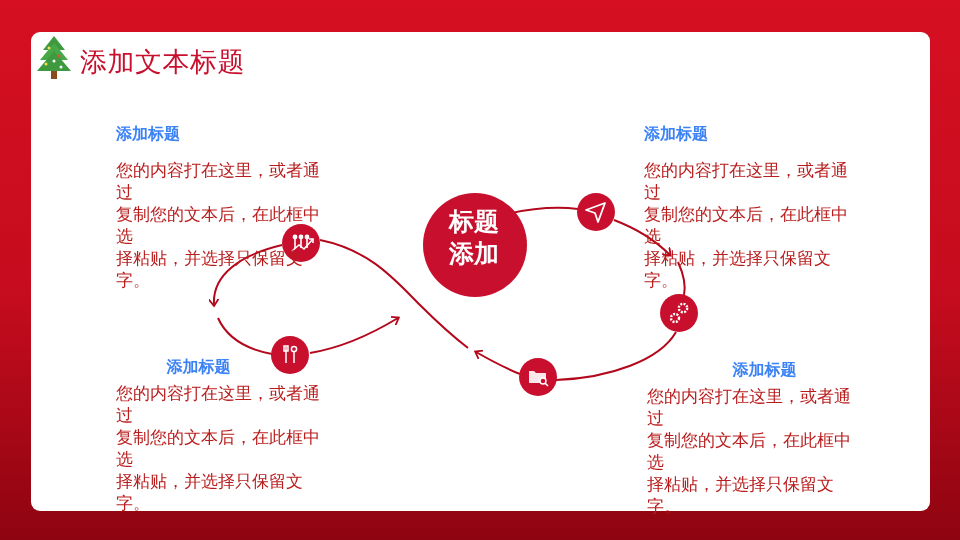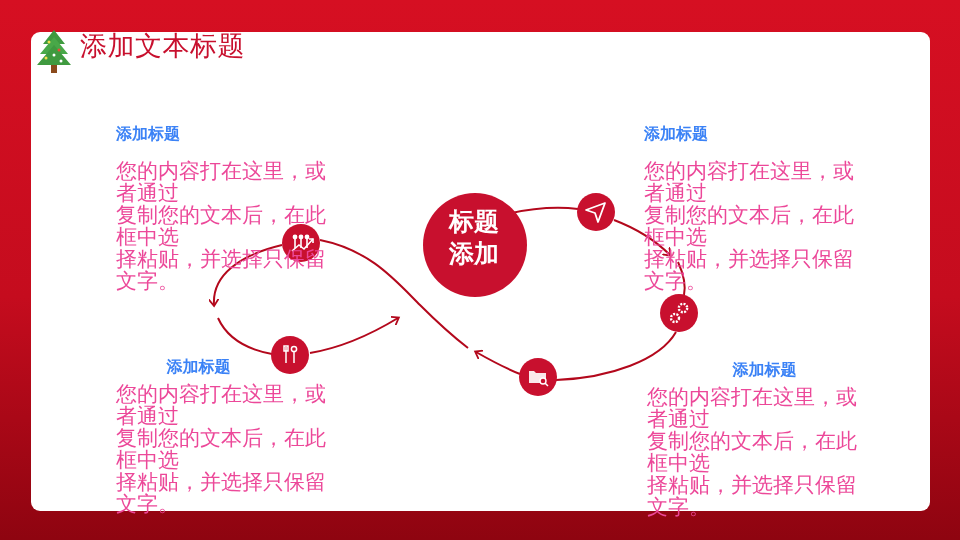--- a/index.html
+++ b/index.html
@@ -1,25 +1,25 @@
 <!DOCTYPE html>
 <html><head>
 <meta charset="utf-8">
 <style>
   html,body{margin:0;padding:0;}
   body{width:960px;height:540px;overflow:hidden;position:relative;
     background:linear-gradient(180deg,#d60f22 0%,#c50c1e 55%,#8e0410 100%);
     font-family:"Liberation Sans","DejaVu Sans",sans-serif;}
   .card{position:absolute;left:31px;top:32px;width:899px;height:479px;background:#fff;border-radius:9px;}
-  .title-row{position:absolute;left:34px;top:28px;height:46px;display:flex;align-items:flex-start;}
+  .title-row{position:absolute;left:34px;top:34px;height:46px;display:flex;align-items:flex-end;}
   .tree{width:40px;height:46px;position:relative;}
   .page-title{font-size:27px;color:#c8102e;margin-left:6px;letter-spacing:0.5px;}
   .block{position:absolute;color:#333;}
   .block h3{margin:0;font-size:16px;font-weight:bold;color:#3b82f6;}
-  .block p{margin:0;font-size:21px;line-height:22px;color:#ec4899;}
+  .block p{margin:0;font-size:17px;line-height:22px;color:#b91c1c;}
   .b1{left:116px;top:124px;width:220px;}
   .b1 p{margin-top:15px;}
   .b2{left:644px;top:124px;width:220px;}
   .b2 p{margin-top:15px;}
   .b3{left:116px;top:357px;width:220px;}
   .b3 h3{text-align:center;width:165px;}
   .b3 p{margin-top:5px;}
   .b4{left:647px;top:360px;width:220px;}
   .b4 h3{text-align:center;width:235px;}
   .b4 p{margin-top:5px;}

